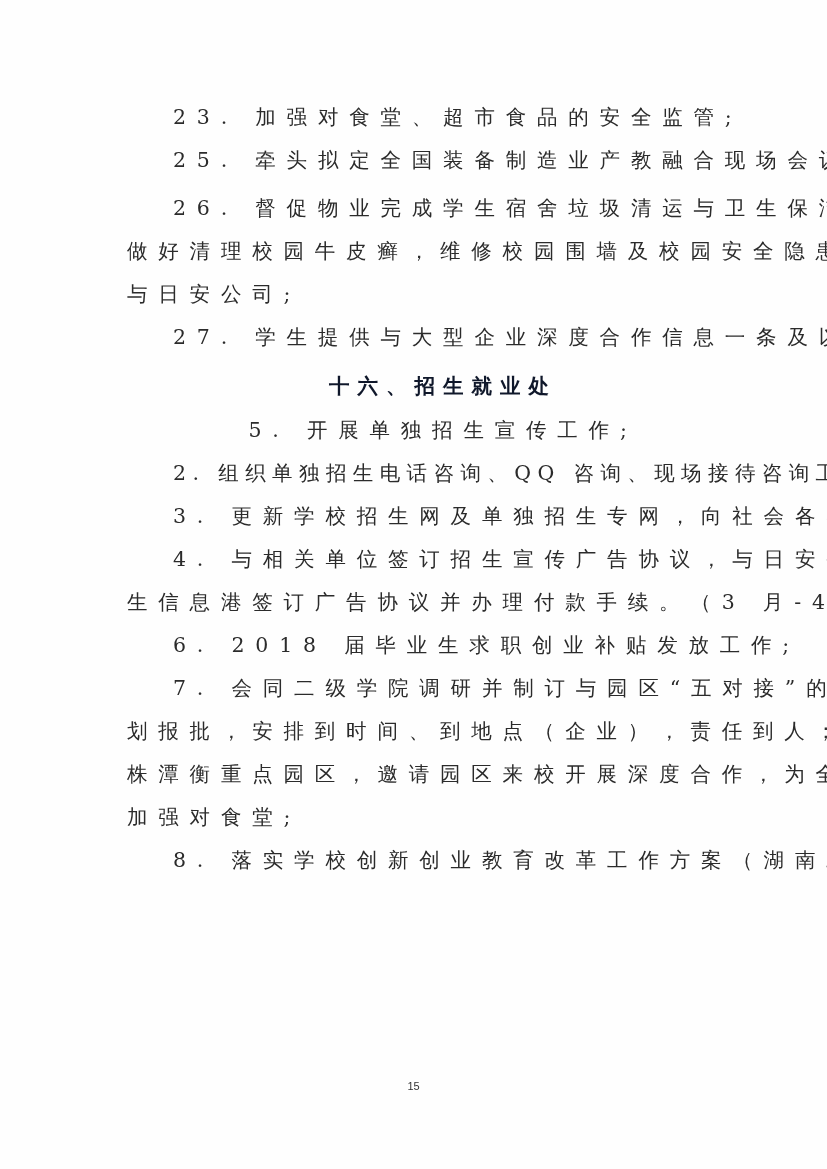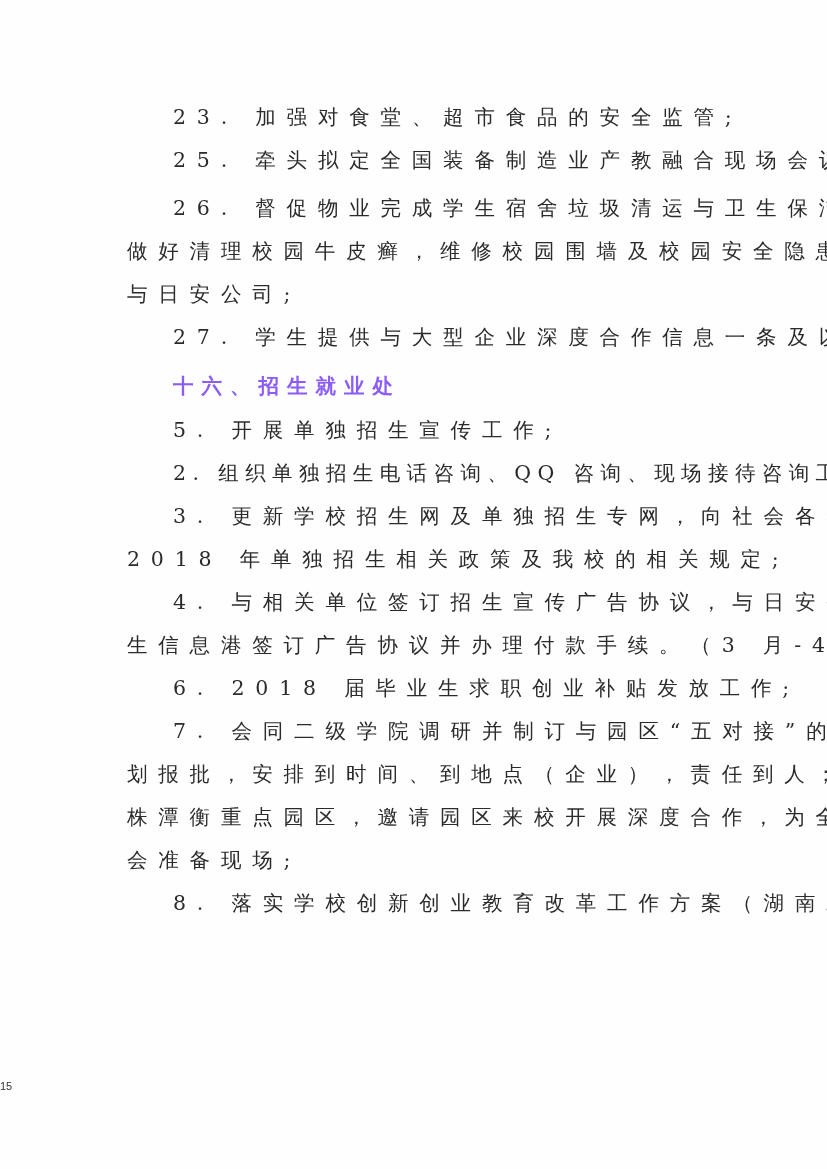--- a/index.html
+++ b/index.html
@@ -28,36 +28,37 @@
       width: 586px;
     }
     .line {
       height: 43px;
       line-height: 43px;
       font-size: 20.5px;
       letter-spacing: 10.8px;
       white-space: nowrap;
       overflow: visible;
     }
-    .indent { padding-left: 46px; }
+    .indent { padding-left: 46px; text-align: center; }
     .heading {
       font-weight: bold;
       letter-spacing: 8px;
       font-size: 20.5px;
       margin-top: 5px;
       height: 45px;
       line-height: 45px;
-      color: #8b5cf6;
+      color: #0f172a;
     }
     .gap { height: 5px; }
     .page-number {
       position: absolute;
       left: 0;
       width: 827px;
       top: 1080px;
+      text-align: center;
       font-family: "Liberation Sans", sans-serif;
       font-size: 11px;
       color: #333;
     }
   </style>
 </head>
 <body>
 
 <div class="page">
   <div class="content">
@@ -81,34 +82,33 @@
     <div class="heading indent">十六、招生就业处</div>
 
     <div>
       <div class="line indent">5. 开展单独招生宣传工作;</div>
     </div>
     <div>
       <div class="line indent" style="letter-spacing:6.4px">2. 组织单独招生电话咨询、QQ 咨询、现场接待咨询工作;</div>
     </div>
     <div>
       <div class="line indent">3. 更新学校招生网及单独招生专网，向社会各界发布</div>
-      <div class="line">2018 年单独招生相关政策及我校的相关规定;</div>
     </div>
     <div>
       <div class="line indent">4. 与相关单位签订招生宣传广告协议，与日安公司、招</div>
       <div class="line">生信息港签订广告协议并办理付款手续。（3 月-4 月）</div>
     </div>
     <div>
       <div class="line indent">6. 2018 届毕业生求职创业补贴发放工作;</div>
     </div>
     <div>
       <div class="line indent">7. 会同二级学院调研并制订与园区“五对接”的工作计</div>
       <div class="line">划报批，安排到时间、到地点（企业），责任到人；走访长</div>
       <div class="line">株潭衡重点园区，邀请园区来校开展深度合作，为全国现场</div>
-      <div class="line">会准备现场;</div>
+      <div class="line">加强对食堂;</div>
     </div>
     <div>
       <div class="line indent">8. 落实学校创新创业教育改革工作方案（湖南工院院字</div>
     </div>
 
   </div>
 
   <div class="page-number">15</div>
 </div>
 

